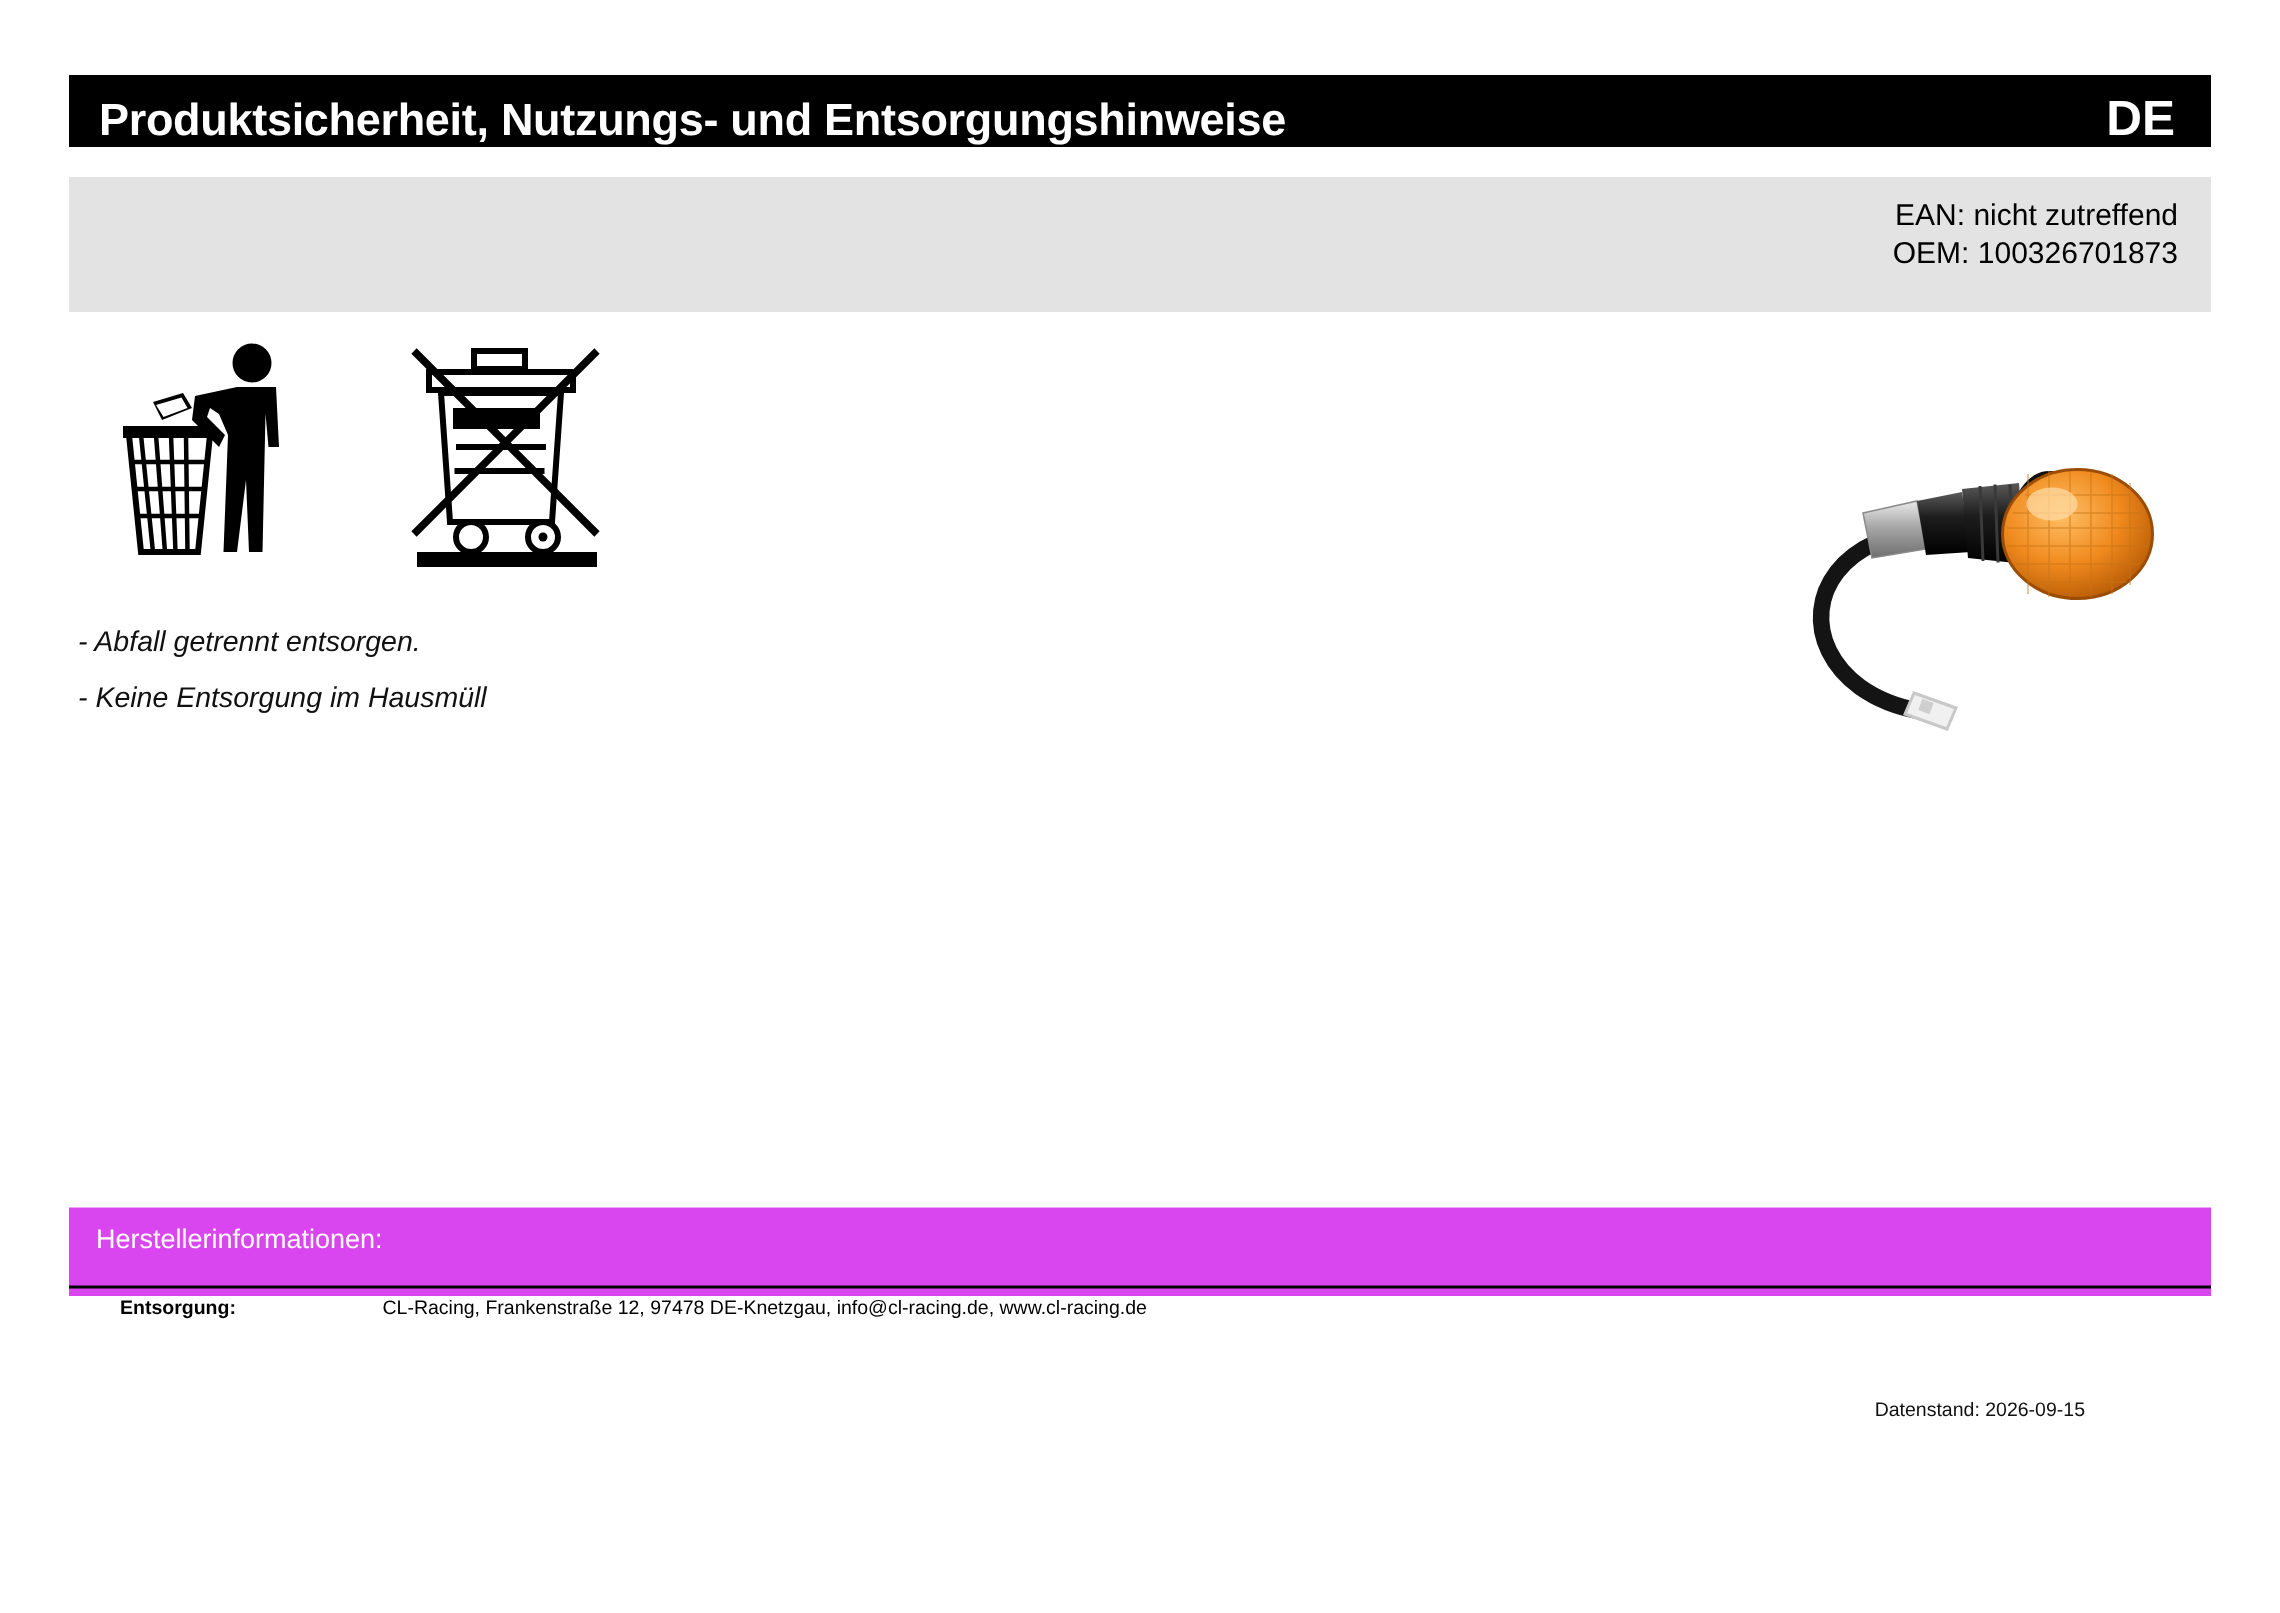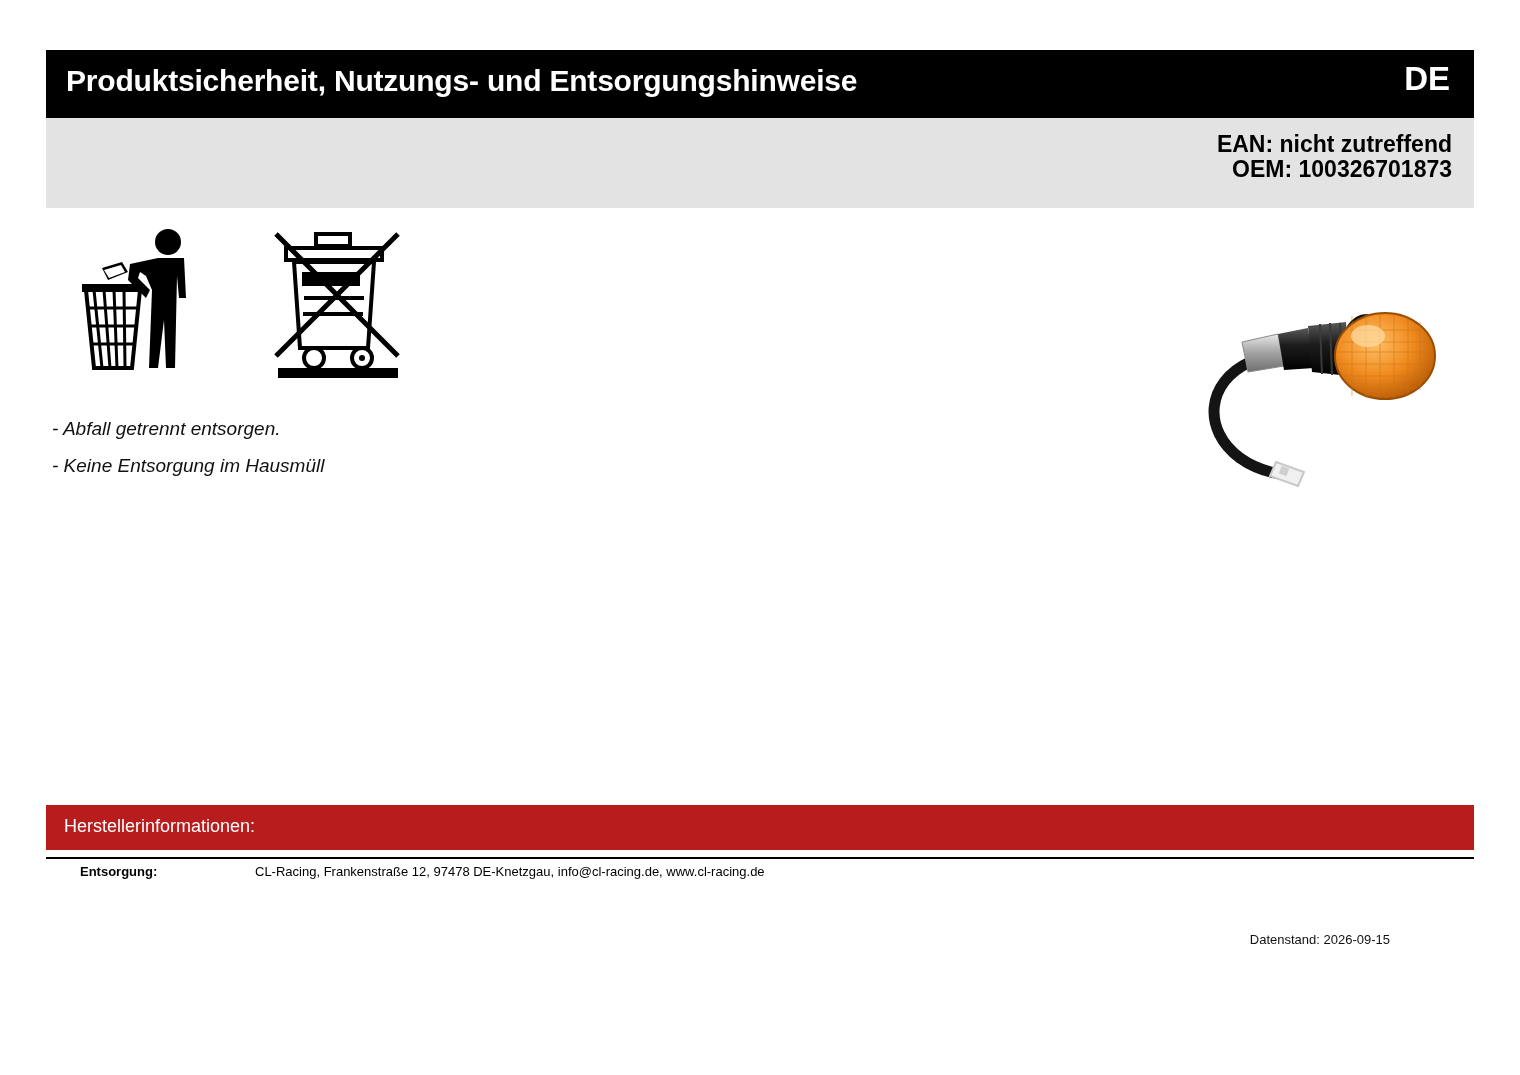--- a/index.html
+++ b/index.html
@@ -23,21 +23,21 @@
     width: 1520px;
     height: 1075px;
   }
 
   
   .header-bar {
     position: absolute;
     left: 46px;
     top: 50px;
     width: 1428px;
-    height: 68px;
+    height: 48px;
     background: #000000;
     color: #ffffff;
     box-sizing: border-box;
   }
   .header-title {
     position: absolute;
     left: 20px;
     top: 14px;
     font-size: 30px;
     font-weight: bold;
@@ -70,22 +70,22 @@
     font-size: 21px;
     font-weight: bold;
     line-height: 31px;
     color: #000000;
   }
   .codes {
     position: absolute;
     right: 22px;
     top: 14px;
     text-align: right;
-    font-size: 23px;
-    font-weight: bold;
+    font-size: 20px;
+    font-weight: normal;
     line-height: 25px;
   }
 
   
   .picto-area {
     position: absolute;
     left: 80px;
     top: 228px;
     width: 360px;
     height: 150px;
@@ -118,22 +118,22 @@
     width: 290px;
     height: 220px;
   }
 
   
   .manu-bar {
     position: absolute;
     left: 46px;
     top: 805px;
     width: 1428px;
-    height: 45px;
-    background: #b91c1c;
+    height: 59px;
+    background: #d946ef;
     color: #ffffff;
   }
   .manu-bar-label {
     position: absolute;
     left: 18px;
     top: 11px;
     font-size: 18px;
   }
   .manu-rule {
     position: absolute;

